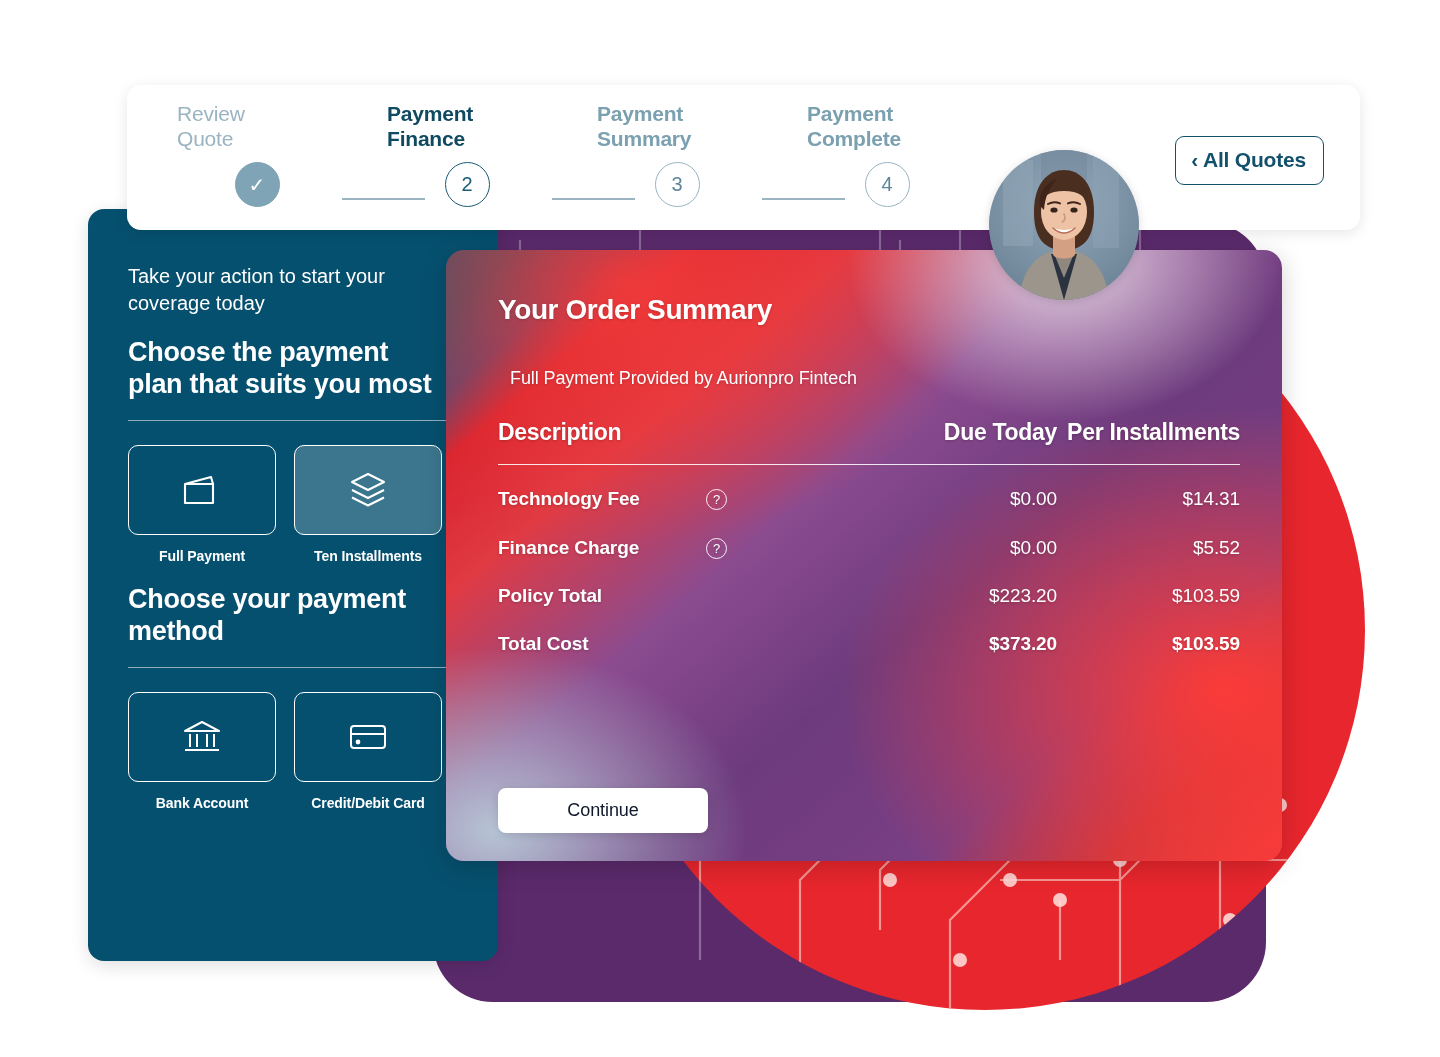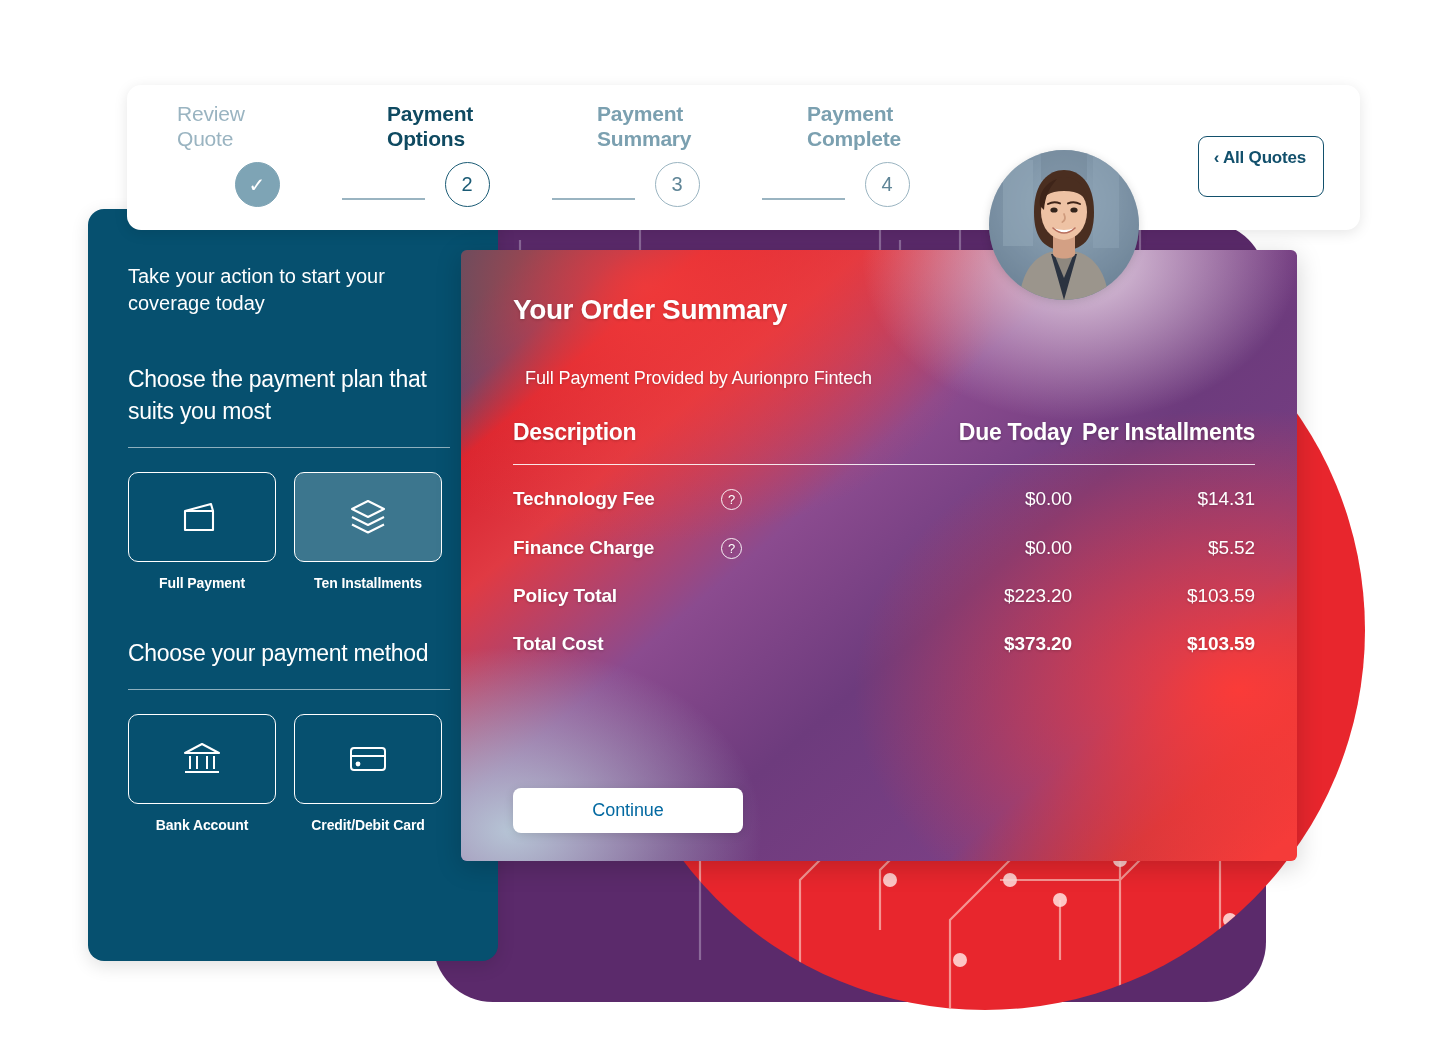--- a/index.html
+++ b/index.html
@@ -79,25 +79,25 @@
   }
   .step-connector {
     position: absolute;
     top: 97px;
     height: 1.5px;
     background: #9ab4c1;
   }
   #all-quotes-button {
     position: absolute;
     right: 36px; top: 51px;
-    padding: 11px 17px 28px 15px;
+    padding: 11px 17px 12px 15px;
     border: 1.6px solid #12506c;
     border-radius: 9px;
     color: #12506c;
-    font-size: 17px;
+    font-size: 21px;
     font-weight: bold;
     background: #ffffff;
     letter-spacing: -0.2px;
     cursor: pointer;
     white-space: nowrap;
   }
 
   
   #payment-option-panel {
     position: absolute;
@@ -118,25 +118,25 @@
     margin: 8px 0 0 0;
   }
   #panel-subtitle {
     font-size: 20px;
     line-height: 27px;
     margin: 26px 0 0 0;
     max-width: 268px;
     color: #ffffff;
   }
   #plan-heading, #method-heading {
-    font-size: 23px;
-    font-weight: normal;
+    font-size: 27px;
+    font-weight: bold;
     line-height: 32px;
     letter-spacing: -0.3px;
-    margin: 46px 0 0 0;
+    margin: 19px 0 0 0;
     max-width: 305px;
   }
   .panel-divider {
     height: 1px;
     background: rgba(255,255,255,0.55);
     margin: 20px 0 0 0;
     width: 322px;
   }
   .tile-row {
     display: flex;
@@ -162,23 +162,23 @@
     font-size: 14px;
     font-weight: bold;
     text-align: center;
     letter-spacing: -0.1px;
     white-space: nowrap;
   }
 
   
   #order-summary-card {
     position: absolute;
-    left: 461px; top: 250px;
+    left: 446px; top: 250px;
     width: 836px; height: 611px;
-    border-radius: 6px;
+    border-radius: 18px;
     z-index: 30;
     overflow: hidden;
     color: #ffffff;
     box-shadow: 0 6px 26px rgba(0,0,0,0.18);
   }
   #summary-bg { position: absolute; inset: 0; }
   #summary-content {
     position: relative;
     padding: 36px 42px 0 52px;
     height: 100%;
@@ -241,25 +241,25 @@
     cursor: pointer;
     box-sizing: border-box;
   }
   .col-w-desc { width: 200px; }
   .col-w-help { width: 176px; }
   .col-w-due  { width: 183px; }
   .col-w-inst { width: 183px; }
   #continue-button {
     position: absolute;
     left: 52px; bottom: 28px;
-    width: 230px; height: 45px;
+    width: 210px; height: 45px;
     background: #ffffff;
     border: none;
     border-radius: 8px;
-    color: #0369a1;
+    color: #0f172a;
     font-size: 18px;
     font-family: "Liberation Sans", sans-serif;
     letter-spacing: -0.1px;
     cursor: pointer;
     box-shadow: 0 2px 10px rgba(0,0,0,0.13);
   }
 
   
   #agent-avatar {
     position: absolute;
@@ -377,21 +377,21 @@
 
     <div class="step is-done" style="left:0px;">
       <div class="step-label">Review</div>
       <div class="step-label">Quote</div>
       <div class="step-bubble">✓</div>
     </div>
     <div class="step-connector" style="left:165px; width:83px;"></div>
 
     <div class="step is-active" style="left:210px;">
       <div class="step-label">Payment</div>
-      <div class="step-label">Options</div>
+      <div class="step-label">Finance</div>
       <div class="step-bubble">2</div>
     </div>
     <div class="step-connector" style="left:375px; width:83px;"></div>
 
     <div class="step" style="left:420px;">
       <div class="step-label">Payment</div>
       <div class="step-label">Summary</div>
       <div class="step-bubble">3</div>
     </div>
     <div class="step-connector" style="left:585px; width:83px;"></div>

